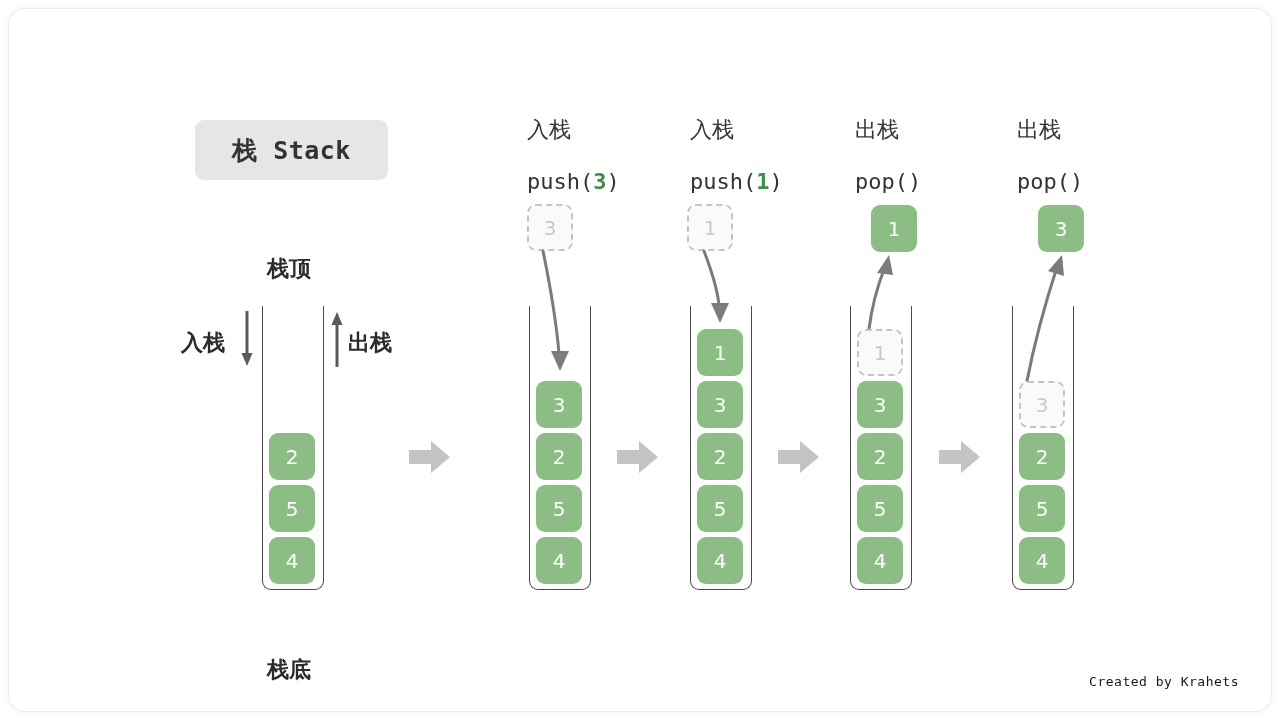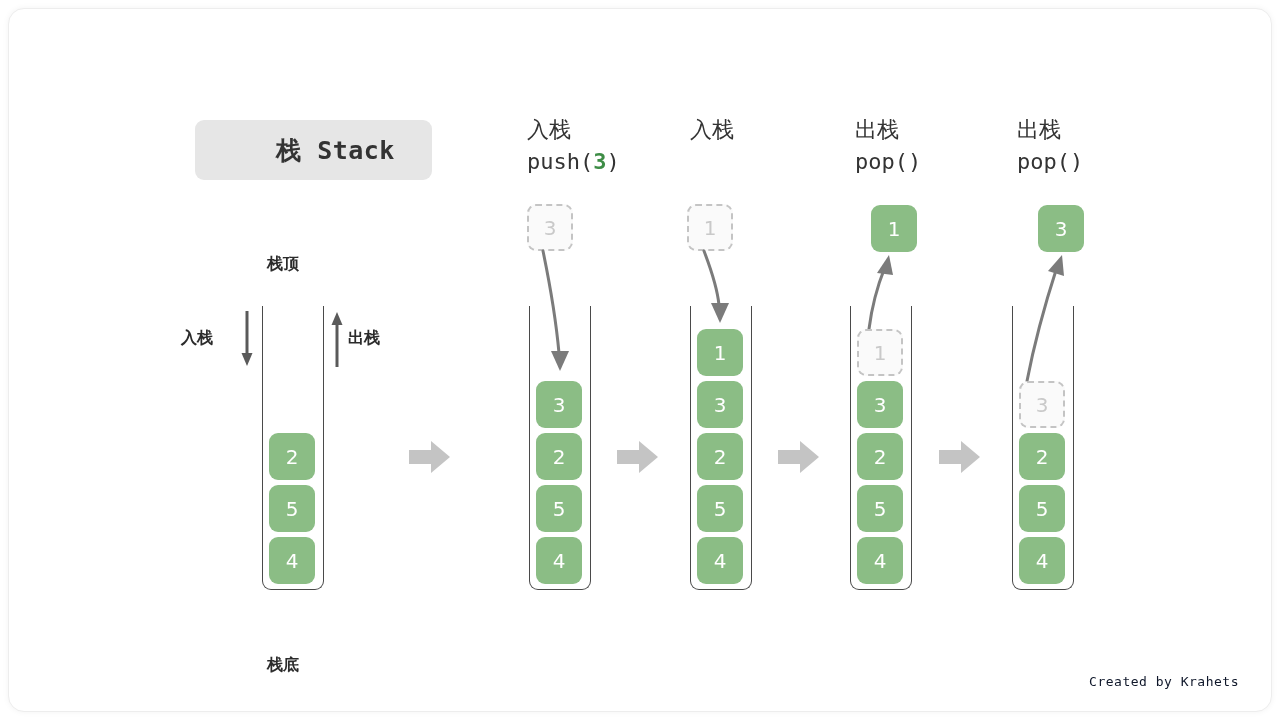--- a/index.html
+++ b/index.html
@@ -34,35 +34,34 @@
   #title-badge {
     left: 186px;
     top: 111px;
     width: 193px;
     height: 60px;
     background: #e6e6e6;
     border-radius: 9px;
     display: flex;
     align-items: center;
     justify-content: center;
-    padding-left: 44px;
   }
   #title-badge .txt {
     font-family: "DejaVu Sans Mono", monospace;
     font-size: 25px;
     font-weight: bold;
     color: #333333;
     letter-spacing: 0.5px;
   }
 
   
   .cjk-label {
     font-family: "DejaVu Sans", sans-serif;
     font-weight: bold;
-    font-size: 16px;
+    font-size: 22px;
     color: #2b2b2b;
     white-space: nowrap;
   }
 
   
   .col-head {
     width: 200px;
     text-align: left;
   }
   .col-head .line1 {
@@ -71,20 +70,21 @@
     color: #333333;
     line-height: 30px;
     white-space: nowrap;
   }
   .col-head .line2 {
     font-family: "DejaVu Sans Mono", monospace;
     font-size: 22px;
     color: #333333;
     line-height: 34px;
     white-space: nowrap;
+    margin-top: 20px;
   }
   .col-head .line2 .arg {
     color: #3e8d46;
     font-weight: bold;
   }
 
   
   .tube {
     box-sizing: border-box;
     border-left: 1.6px solid #4a4a4a;
@@ -197,20 +197,21 @@
   <div class="abs cell solid" style="left:527px; top:528px;">4</div>
 
   <div class="abs sep-arrow" style="left:606px; top:425px;">
     <svg width="46" height="46" viewBox="0 0 46 46">
       <path d="M2 16 L24 16 L24 7 L43 23 L24 39 L24 30 L2 30 Z" fill="#c4c4c4"></path>
     </svg>
   </div>
 
   <div class="abs col-head" style="left:681px; top:106px;">
     <div class="line1">入栈</div>
+    <div class="line2"><span>push(</span><span class="arg">1</span><span>)</span></div>
   </div>
 
   <div class="abs cell ghost" style="left:678px; top:195px;">1</div>
 
   <div class="abs" style="left:692px; top:240px;">
     <svg width="40" height="85" viewBox="0 0 40 85">
       <path d="M3 2 Q16 36 18 56" stroke="#7b7b7b" stroke-width="3" fill="none" stroke-linecap="round"></path>
       <path d="M19 74 L10 54 L28 54 Z" fill="#7b7b7b"></path>
     </svg>
   </div>

